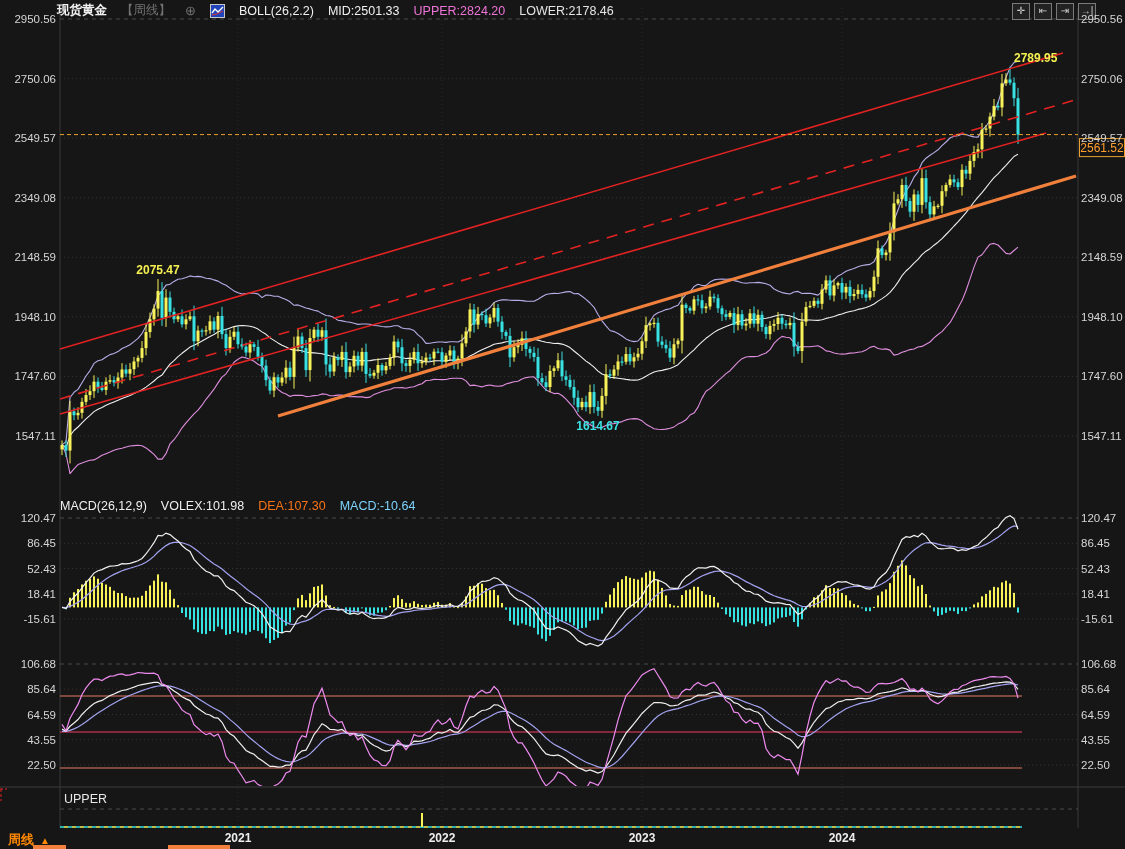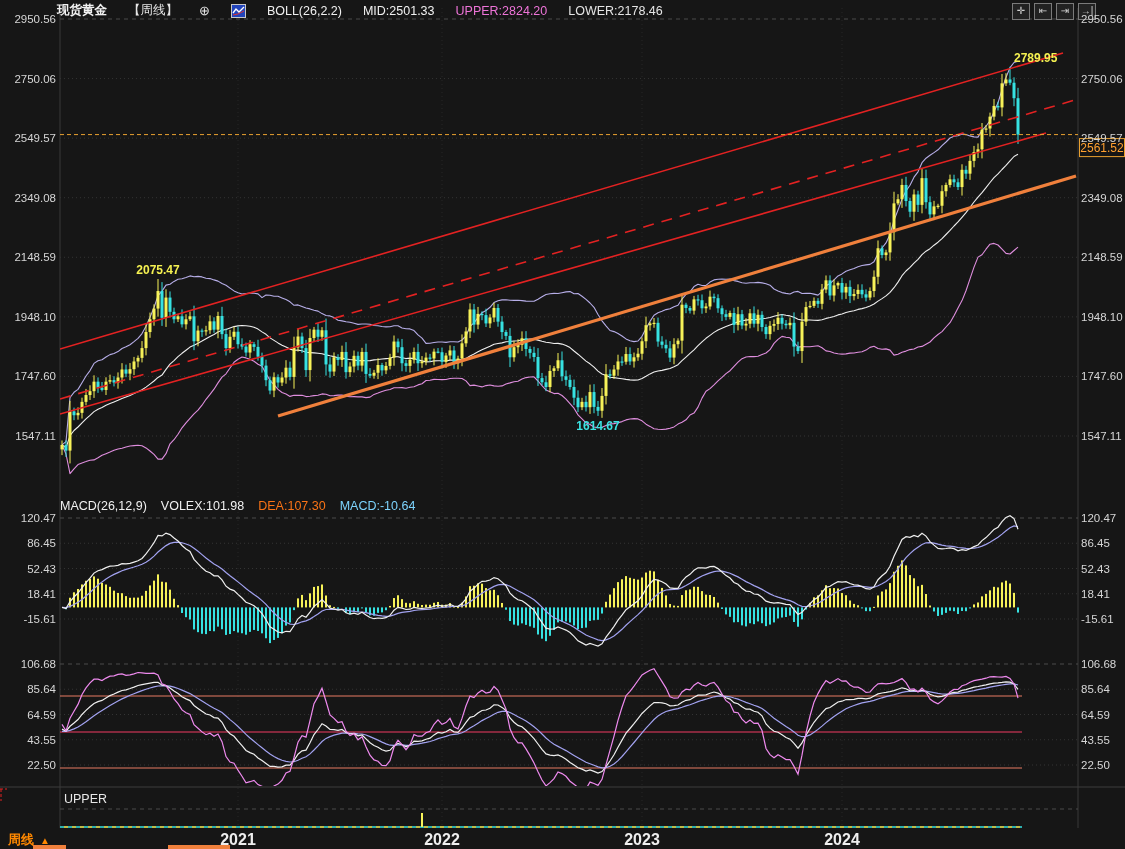--- a/index.html
+++ b/index.html
@@ -1,35 +1,35 @@
 <!DOCTYPE html>
 <html><head>
 <meta charset="utf-8">
 <style>
   html,body{margin:0;padding:0;background:#151515;}
   #app{position:relative;width:1125px;height:849px;background:#161616;overflow:hidden;
        font-family:"Liberation Sans",sans-serif;}
   .axlab{position:absolute;font-size:11.5px;color:#d6d6d6;height:14px;line-height:14px;}
   .axlab.left{left:6px;width:50px;text-align:right;}
   .axlab.right{left:1081px;width:46px;text-align:left;}
-  .yearlab{position:absolute;top:831px;width:48px;text-align:center;font-size:16px;
+  .yearlab{position:absolute;top:831px;width:48px;text-align:center;font-size:12px;
            font-weight:bold;color:#eeeeee;}
-  #hdr{position:absolute;left:57px;top:2px;display:flex;align-items:center;gap:21px;
+  #hdr{position:absolute;left:57px;top:2px;display:flex;align-items:center;gap:14px;
        font-size:12.5px;white-space:nowrap;}
   #macd-hdr{position:absolute;left:60px;top:499px;display:flex;gap:14px;font-size:12.5px;}
   #kdj-hdr{position:absolute;left:60px;top:651px;display:flex;gap:12px;font-size:12.5px;}
   #volex-lab{position:absolute;left:64px;top:792px;font-size:12.5px;color:#e8e8e8;}
   #period-btn{position:absolute;left:8px;top:831px;font-size:13px;font-weight:bold;
               color:#ff8800;display:flex;gap:6px;align-items:center;cursor:pointer;}
   .icon-btn{position:absolute;top:3px;width:16px;height:15px;border:1px solid #7a7a7a;
             background:#222;color:#cfcfcf;font-size:10px;line-height:14px;text-align:center;
             cursor:pointer;}
   .obar{position:absolute;top:845px;height:4px;background:#f0803c;}
   svg{position:absolute;left:0;top:0;}
-  .w{color:#f0f0f0}.o{color:#e5e5e5}.pk{color:#ee74d8}.vi{color:#e5e5e5}
+  .w{color:#f0f0f0}.o{color:#737373}.pk{color:#ee74d8}.vi{color:#e5e5e5}
   .pw{color:#f97316}.mg{color:#7dd3fc}.rd{color:#f06a55}.rp{color:#f23b62}
 </style>
 </head>
 <body>
 
 <div id="app">
 
   <svg id="chart-svg" width="1125" height="849">
       <defs>
         <clipPath id="cm">

